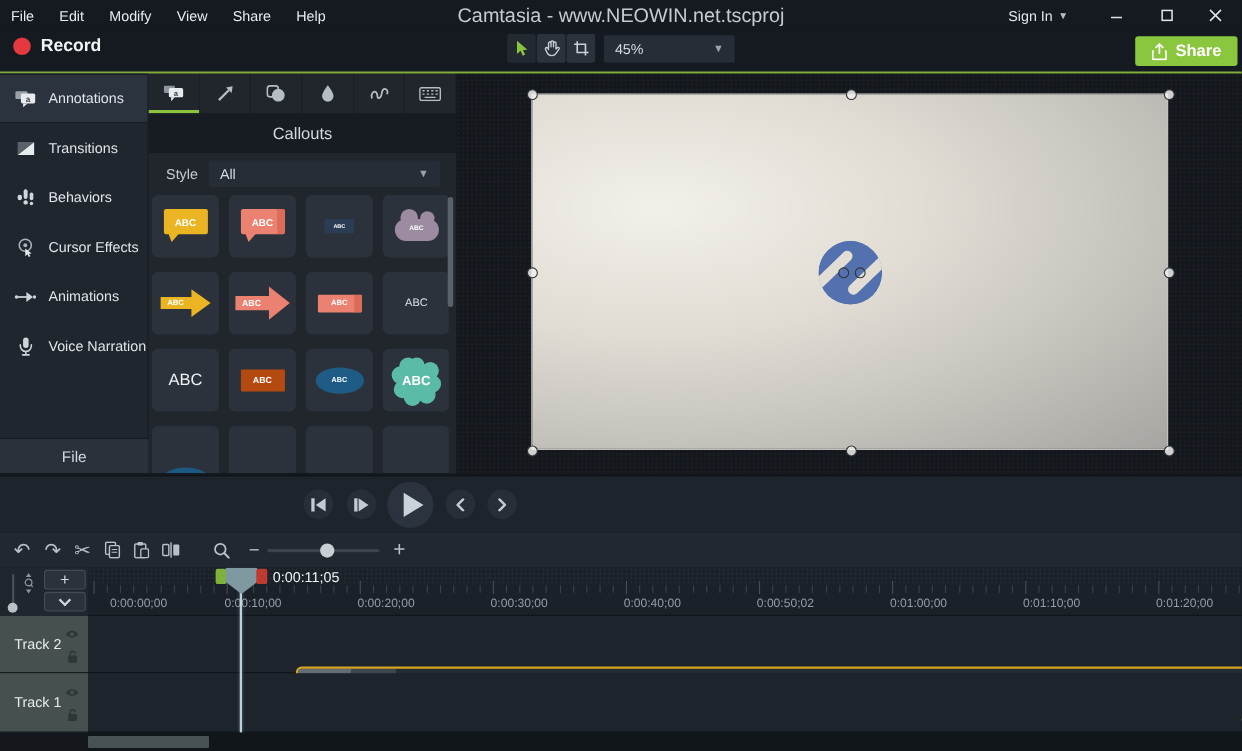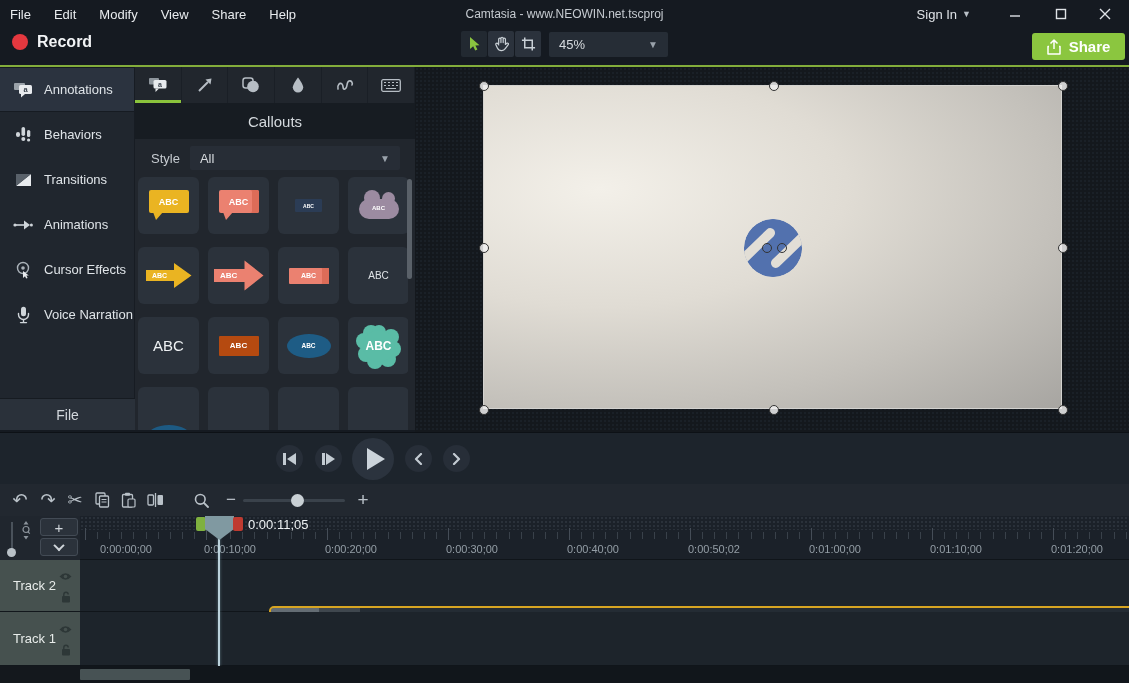--- a/index.html
+++ b/index.html
@@ -6,21 +6,21 @@
   html,body{width:1129px;height:683px;overflow:hidden;background:#0d1015;}
   body{font-family:"Liberation Sans",sans-serif;-webkit-font-smoothing:antialiased;}
   .app{position:relative;width:1129px;height:683px;background:#151a21;overflow:hidden;}
   .abs{position:absolute;}
   svg{display:block;}
 
   
   .menubar{left:0;top:0;width:1129px;height:28px;background:#151a21;}
   .menu-items{position:absolute;left:10px;top:0;height:28px;display:flex;align-items:center;gap:23px;}
   .mi{color:#e8ebee;font-size:13px;cursor:default;}
-  .win-title{position:absolute;left:0;right:0;top:0;height:28px;display:flex;align-items:center;justify-content:center;color:#c6cbd1;font-size:12px;pointer-events:none;}
+  .win-title{position:absolute;left:0;right:0;top:0;height:28px;display:flex;align-items:center;justify-content:center;color:#c6cbd1;font-size:18px;pointer-events:none;}
   .signin{position:absolute;right:158px;top:0;height:28px;display:flex;align-items:center;gap:5px;color:#dfe3e7;font-size:13px;}
   .signin .caret{font-size:9px;color:#b9c0c7;}
   .winbtn{position:absolute;top:0;width:44px;height:28px;display:flex;align-items:center;justify-content:center;color:#dfe3e7;}
   .winbtn.min{right:92px;} .winbtn.max{right:46px;} .winbtn.close{right:2px;font-size:14px;}
 
   
   .subbar{left:0;top:28px;width:1129px;height:37px;background:#151a21;}
   .record{position:absolute;left:12px;top:5px;display:flex;align-items:center;gap:9px;}
   .rec-dot{width:16px;height:16px;border-radius:50%;background:#e5383f;}
   .rec-label{color:#f2f4f6;font-size:16px;font-weight:700;}
@@ -216,59 +216,59 @@
             <rect x="1" y="1" width="11" height="7" rx="1" fill="#9aa2a9"></rect>
             <rect x="6" y="3" width="13" height="9" rx="1.5" fill="#e8ebee"></rect>
             <path d="M8 12 L8 15.5 L12 12 Z" fill="#e8ebee"></path>
             <text x="12.5" y="10.4" font-size="7.5" font-weight="bold" fill="#3a424c" text-anchor="middle" font-family="Liberation Sans,sans-serif">a</text>
           </svg>
       </span>
       <span class="side-label">Annotations</span>
     </div>
     <div class="side-item">
       <span class="side-icon">
+        <svg width="17" height="14" viewBox="0 0 17 14">
+            <path d="M1 13 L16 1 L16 13 Z" fill="#e8ebee"></path>
+            <path d="M1 1 L16 1 L1 13 Z" fill="#59616a"></path>
+          </svg>
+      </span>
+      <span class="side-label">Transitions</span>
+    </div>
+    <div class="side-item">
+      <span class="side-icon">
         <svg width="16" height="17" viewBox="0 0 16 17">
             <rect x="1" y="6" width="4" height="5" rx="2" fill="#cfd5da"></rect>
             <rect x="6.5" y="1" width="3.6" height="9" rx="1.8" fill="#cfd5da"></rect>
             <circle cx="8.3" cy="13" r="2" fill="#cfd5da"></circle>
             <rect x="12" y="4" width="3.3" height="7" rx="1.6" fill="#cfd5da"></rect>
             <circle cx="13.6" cy="14" r="1.6" fill="#cfd5da"></circle>
           </svg>
       </span>
       <span class="side-label">Behaviors</span>
     </div>
     <div class="side-item">
       <span class="side-icon">
-        <svg width="17" height="14" viewBox="0 0 17 14">
-            <path d="M1 13 L16 1 L16 13 Z" fill="#e8ebee"></path>
-            <path d="M1 1 L16 1 L1 13 Z" fill="#59616a"></path>
-          </svg>
-      </span>
-      <span class="side-label">Transitions</span>
+        <svg width="17" height="18" viewBox="0 0 17 18">
+            <circle cx="8" cy="7" r="5.5" fill="none" stroke="#aab2b9" stroke-width="1.4"></circle>
+            <circle cx="8" cy="7" r="1.8" fill="#aab2b9"></circle>
+            <path d="M8 10 L8 17 L10 15.2 L11.2 17.6 L12.6 17 L11.4 14.6 L13.8 14.4 Z" fill="#e8ebee"></path>
+          </svg>
+      </span>
+      <span class="side-label">Cursor Effects</span>
     </div>
     <div class="side-item">
       <span class="side-icon">
         <svg width="20" height="10" viewBox="0 0 20 10">
             <circle cx="2" cy="5" r="1.6" fill="#cfd5da"></circle>
             <rect x="3" y="4.2" width="9" height="1.6" fill="#cfd5da"></rect>
             <path d="M11 0.5 L17 5 L11 9.5 Z" fill="#cfd5da"></path>
             <circle cx="18.4" cy="5" r="1.5" fill="#cfd5da"></circle>
           </svg>
       </span>
       <span class="side-label">Animations</span>
-    </div>
-    <div class="side-item">
-      <span class="side-icon">
-        <svg width="17" height="18" viewBox="0 0 17 18">
-            <circle cx="8" cy="7" r="5.5" fill="none" stroke="#aab2b9" stroke-width="1.4"></circle>
-            <circle cx="8" cy="7" r="1.8" fill="#aab2b9"></circle>
-            <path d="M8 10 L8 17 L10 15.2 L11.2 17.6 L12.6 17 L11.4 14.6 L13.8 14.4 Z" fill="#e8ebee"></path>
-          </svg>
-      </span>
-      <span class="side-label">Cursor Effects</span>
     </div>
     <div class="side-item">
       <span class="side-icon">
         <svg width="13" height="18" viewBox="0 0 13 18">
             <rect x="4" y="0.8" width="5" height="9.5" rx="2.5" fill="#cfd5da"></rect>
             <path d="M1.5 7.5 V8.5 a5 5 0 0010 0 V7.5" fill="none" stroke="#cfd5da" stroke-width="1.4" stroke-linecap="round"></path>
             <line x1="6.5" y1="13.5" x2="6.5" y2="16" stroke="#cfd5da" stroke-width="1.4"></line>
             <line x1="3.5" y1="16.6" x2="9.5" y2="16.6" stroke="#cfd5da" stroke-width="1.4" stroke-linecap="round"></line>
           </svg>
       </span>

